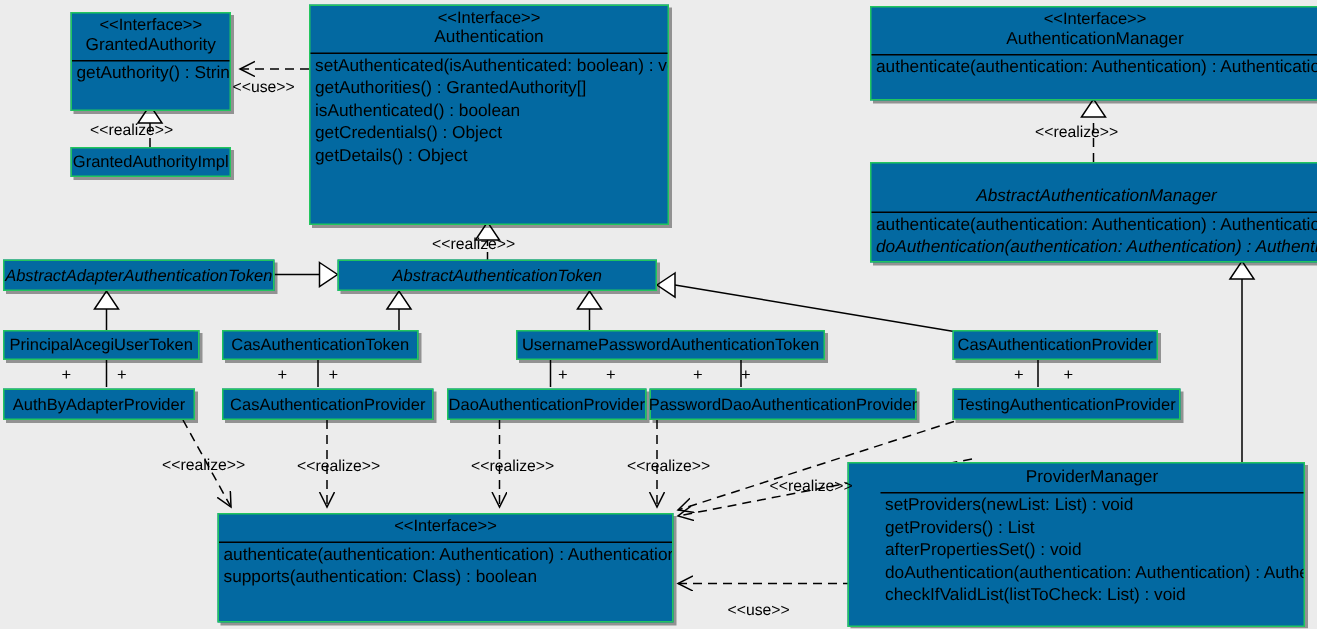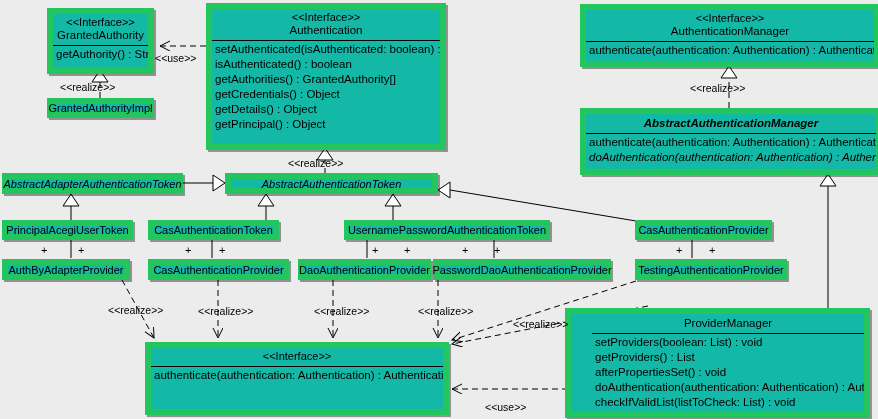--- a/index.html
+++ b/index.html
@@ -18,42 +18,42 @@
     overflow: hidden;
   }
   svg.edges {
     position: absolute;
     left: 0; top: 0;
     width: 878px; height: 419px;
     pointer-events: none;
   }
   .uml-box {
     position: absolute;
-    background: #14b8a6;
-    border: 6px solid #22c55e;
+    background: #0369a1;
+    border: 1px solid #22c55e;
     box-sizing: border-box;
     box-shadow: 2px 2px 0 rgba(0,0,0,0.38);
     z-index: 5;
   }
   .hdr {
     padding: 2px 4px 3px 4px;
     text-align: center;
     line-height: 13px;
   }
   .stereo {
     font-size: 11px;
     color: #000;
     white-space: nowrap;
   }
   .cname {
     font-size: 11.5px;
     color: #000;
     white-space: nowrap;
   }
-  .cname.abstract { font-style: italic; font-weight: bold; }
+  .cname.abstract { font-style: italic; font-weight: normal; margin-top: 13px; }
   .sep {
     border-top: 1px solid #000;
     height: 0;
     font-size: 0;
     line-height: 0;
   }
   .members { padding: 1px 0 1px 0; }
   .member {
     font-size: 11.5px;
     line-height: 15px;
@@ -214,25 +214,24 @@
   </div>
 
   <div class="uml-box" style="left:206px; top:3px; width:240px; height:147px;">
     <div class="hdr">
       <div class="stereo">&lt;&lt;Interface&gt;&gt;</div>
       <div class="cname">Authentication</div>
     </div>
     <div class="sep"></div>
     <div class="members">
       <div class="member">setAuthenticated(isAuthenticated: boolean) : void</div>
+      <div class="member">getAuthorities() : GrantedAuthority[]</div>
       <div class="member">isAuthenticated() : boolean</div>
-      <div class="member">getAuthorities() : GrantedAuthority[]</div>
       <div class="member">getCredentials() : Object</div>
       <div class="member">getDetails() : Object</div>
-      <div class="member">getPrincipal() : Object</div>
     </div>
   </div>
 
   <div class="uml-box" style="left:580px; top:4px; width:300px; height:63px;">
     <div class="hdr">
       <div class="stereo">&lt;&lt;Interface&gt;&gt;</div>
       <div class="cname">AuthenticationManager</div>
     </div>
     <div class="sep"></div>
     <div class="members">
@@ -295,30 +294,31 @@
     <span>TestingAuthenticationProvider</span>
   </div>
 
   <div class="uml-box" style="left:145px; top:342px; width:304px; height:73px;">
     <div class="hdr">
       <div class="stereo">&lt;&lt;Interface&gt;&gt;</div>
     </div>
     <div class="sep"></div>
     <div class="members">
       <div class="member">authenticate(authentication: Authentication) : Authentication</div>
+      <div class="member">supports(authentication: Class) : boolean</div>
     </div>
   </div>
 
   <div class="uml-box" style="left:565px; top:308px; width:305px; height:110px;padding-left:21px;">
     <div class="hdr" style="padding-top:3px; padding-bottom:3px;">
       <div class="cname">ProviderManager</div>
     </div>
     <div class="sep"></div>
     <div class="members">
-      <div class="member">setProviders(boolean: List) : void</div>
+      <div class="member">setProviders(newList: List) : void</div>
       <div class="member">getProviders() : List</div>
       <div class="member">afterPropertiesSet() : void</div>
       <div class="member">doAuthentication(authentication: Authentication) : Authentication</div>
       <div class="member">checkIfValidList(listToCheck: List) : void</div>
     </div>
   </div>
 
   <div class="edge-label" style="left:155px; top:52px;">&lt;&lt;use&gt;&gt;</div>
 
   <div class="edge-label" style="left:60px; top:81px;">&lt;&lt;realize&gt;&gt;</div>

